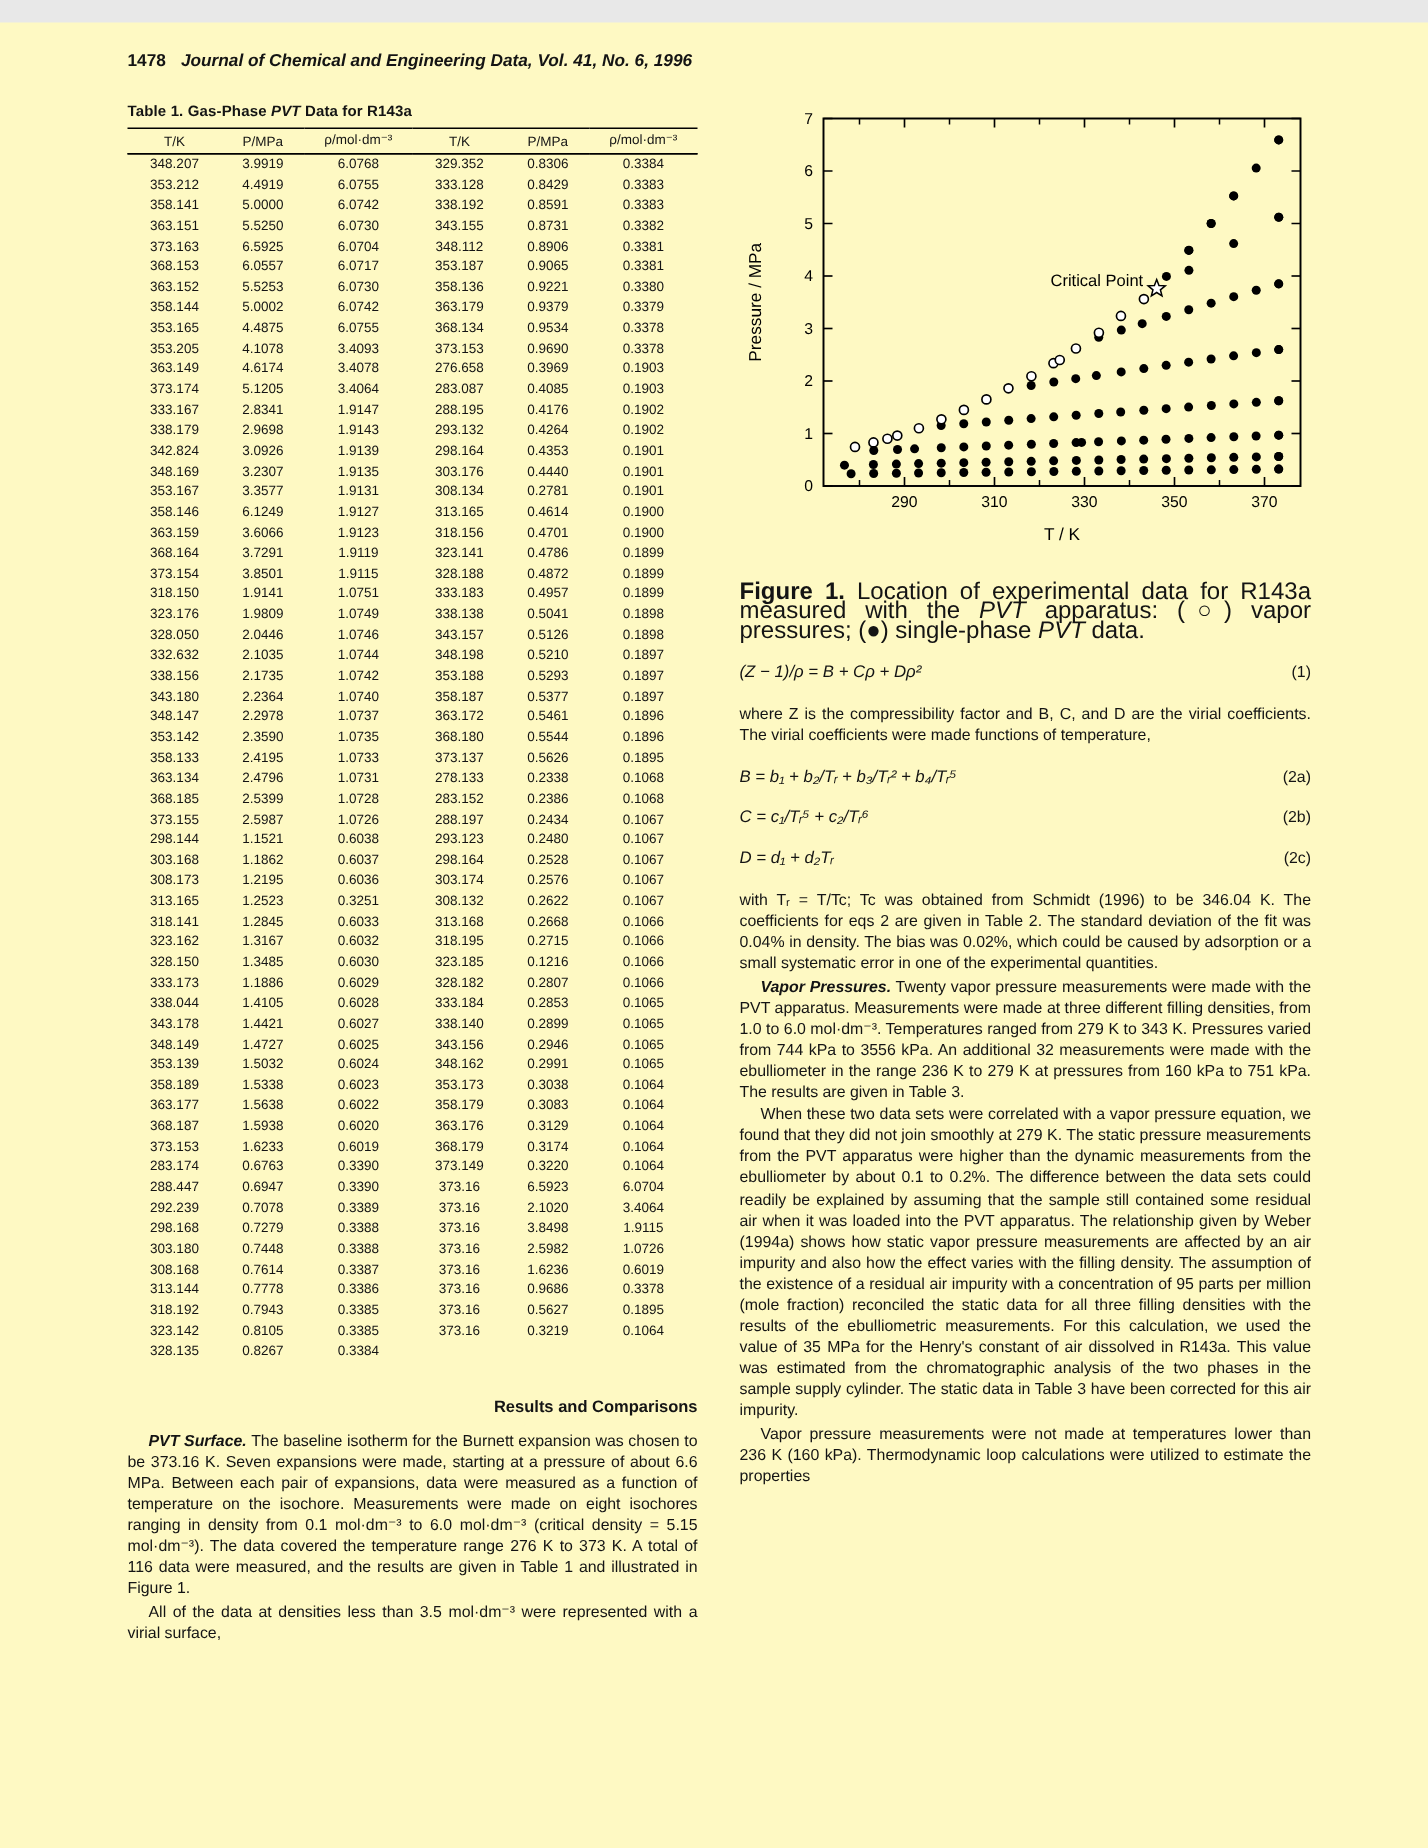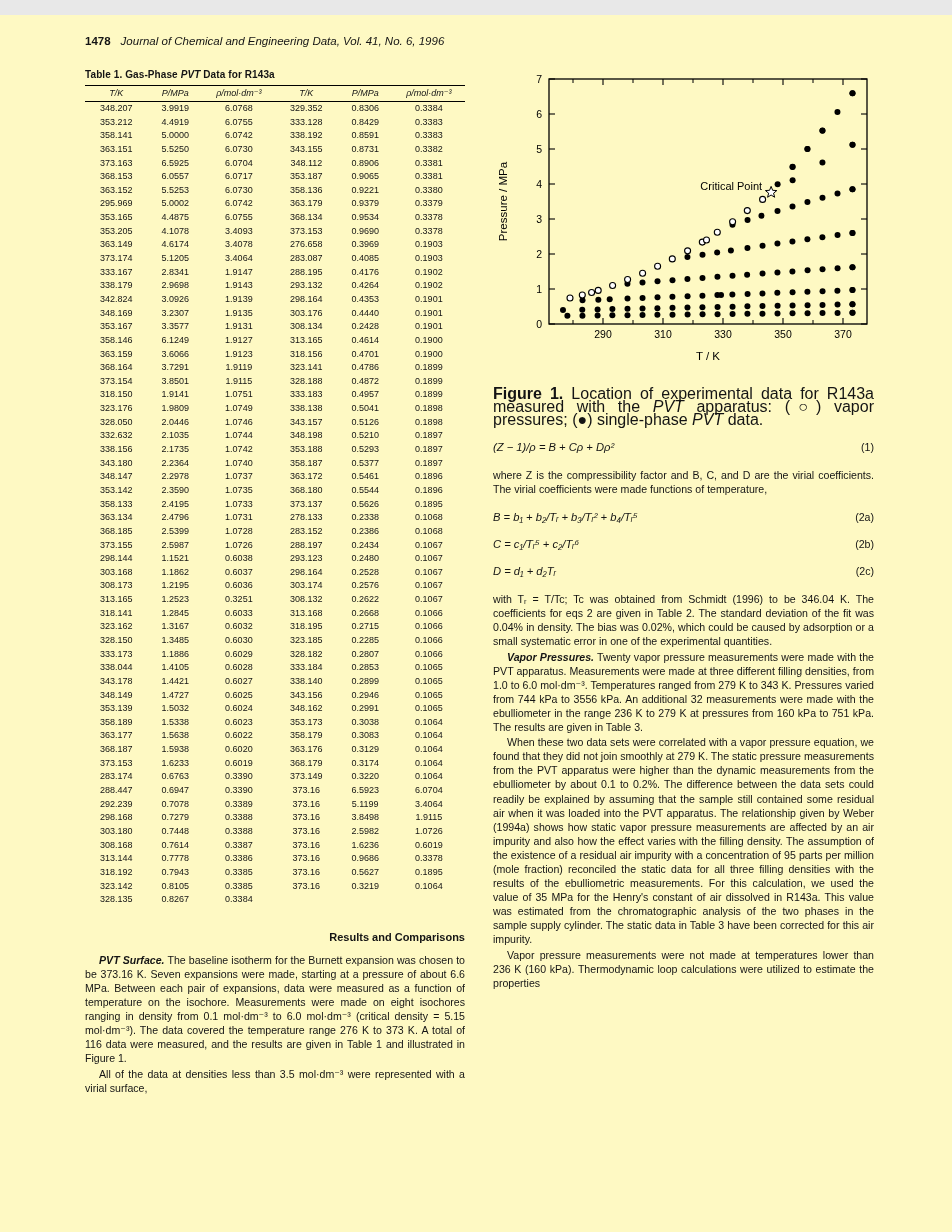--- a/index.html
+++ b/index.html
@@ -5,32 +5,32 @@
   html,body { margin:0; padding:0; background:#e8e8e8; }
   .page {
     position:relative; width:952px; height:1232px; margin:15px auto;
     background:#fef9c3; color:#141414; box-sizing:border-box;
     padding:20px 74px 0 85px;
     font-family:"Liberation Sans","DejaVu Sans",sans-serif;
   }
   
   .running-head { display:flex; align-items:baseline; font-size:11.5px; }
   .page-number { font-weight:bold; margin-right:10px; }
-  .journal-title { font-style:italic; }
+  .journal-title { font-style:italic;font-weight:bold; }
 
   .columns { display:flex; gap:28px; margin-top:22px; }
   .col-left  { width:380px; }
   .col-right { width:381px; }
 
   
   .table-title { font-size:10px; font-weight:bold; margin-bottom:5px; letter-spacing:.1px; }
   .table-title .ital { font-style:italic; }
   table.data { width:100%; border-collapse:collapse; font-size:9px; table-layout:fixed; }
   table.data thead th {
-    font-style:italic; font-weight:normal; text-align:center;
+    font-weight:normal; text-align:center;
     border-top:1.2px solid #000; border-bottom:1.2px solid #000;
     padding:2px 0 3px 0; font-size:9px;
   }
   table.data tbody td { text-align:center; height:13.64px; line-height:13.64px; padding:0; white-space:nowrap; }
 
   .section-heading { font-weight:bold; font-size:11px; margin:24px 0 10px 0;text-align:right; }
   p.body { font-size:10.6px; line-height:14.1px; text-align:justify; margin:0 0 1px 0; text-indent:14px; }
   p.body.noindent { text-indent:0; }
   .lead-in { font-weight:bold; font-style:italic; }
 
@@ -134,21 +134,21 @@
             </tr>
             <tr>
               <td>363.152</td>
               <td>5.5253</td>
               <td>6.0730</td>
               <td>358.136</td>
               <td>0.9221</td>
               <td>0.3380</td>
             </tr>
             <tr>
-              <td>295.969</td>
+              <td>358.144</td>
               <td>5.0002</td>
               <td>6.0742</td>
               <td>363.179</td>
               <td>0.9379</td>
               <td>0.3379</td>
             </tr>
             <tr>
               <td>353.165</td>
               <td>4.4875</td>
               <td>6.0755</td>
@@ -210,21 +210,21 @@
               <td>1.9135</td>
               <td>303.176</td>
               <td>0.4440</td>
               <td>0.1901</td>
             </tr>
             <tr>
               <td>353.167</td>
               <td>3.3577</td>
               <td>1.9131</td>
               <td>308.134</td>
-              <td>0.2428</td>
+              <td>0.2781</td>
               <td>0.1901</td>
             </tr>
             <tr>
               <td>358.146</td>
               <td>6.1249</td>
               <td>1.9127</td>
               <td>313.165</td>
               <td>0.4614</td>
               <td>0.1900</td>
             </tr>
@@ -394,21 +394,21 @@
               <td>0.6032</td>
               <td>318.195</td>
               <td>0.2715</td>
               <td>0.1066</td>
             </tr>
             <tr>
               <td>328.150</td>
               <td>1.3485</td>
               <td>0.6030</td>
               <td>323.185</td>
-              <td>0.2285</td>
+              <td>0.1216</td>
               <td>0.1066</td>
             </tr>
             <tr>
               <td>333.173</td>
               <td>1.1886</td>
               <td>0.6029</td>
               <td>328.182</td>
               <td>0.2807</td>
               <td>0.1066</td>
             </tr>
@@ -490,21 +490,21 @@
               <td>0.3390</td>
               <td>373.16</td>
               <td>6.5923</td>
               <td>6.0704</td>
             </tr>
             <tr>
               <td>292.239</td>
               <td>0.7078</td>
               <td>0.3389</td>
               <td>373.16</td>
-              <td>5.1199</td>
+              <td>2.1020</td>
               <td>3.4064</td>
             </tr>
             <tr>
               <td>298.168</td>
               <td>0.7279</td>
               <td>0.3388</td>
               <td>373.16</td>
               <td>3.8498</td>
               <td>1.9115</td>
             </tr>

